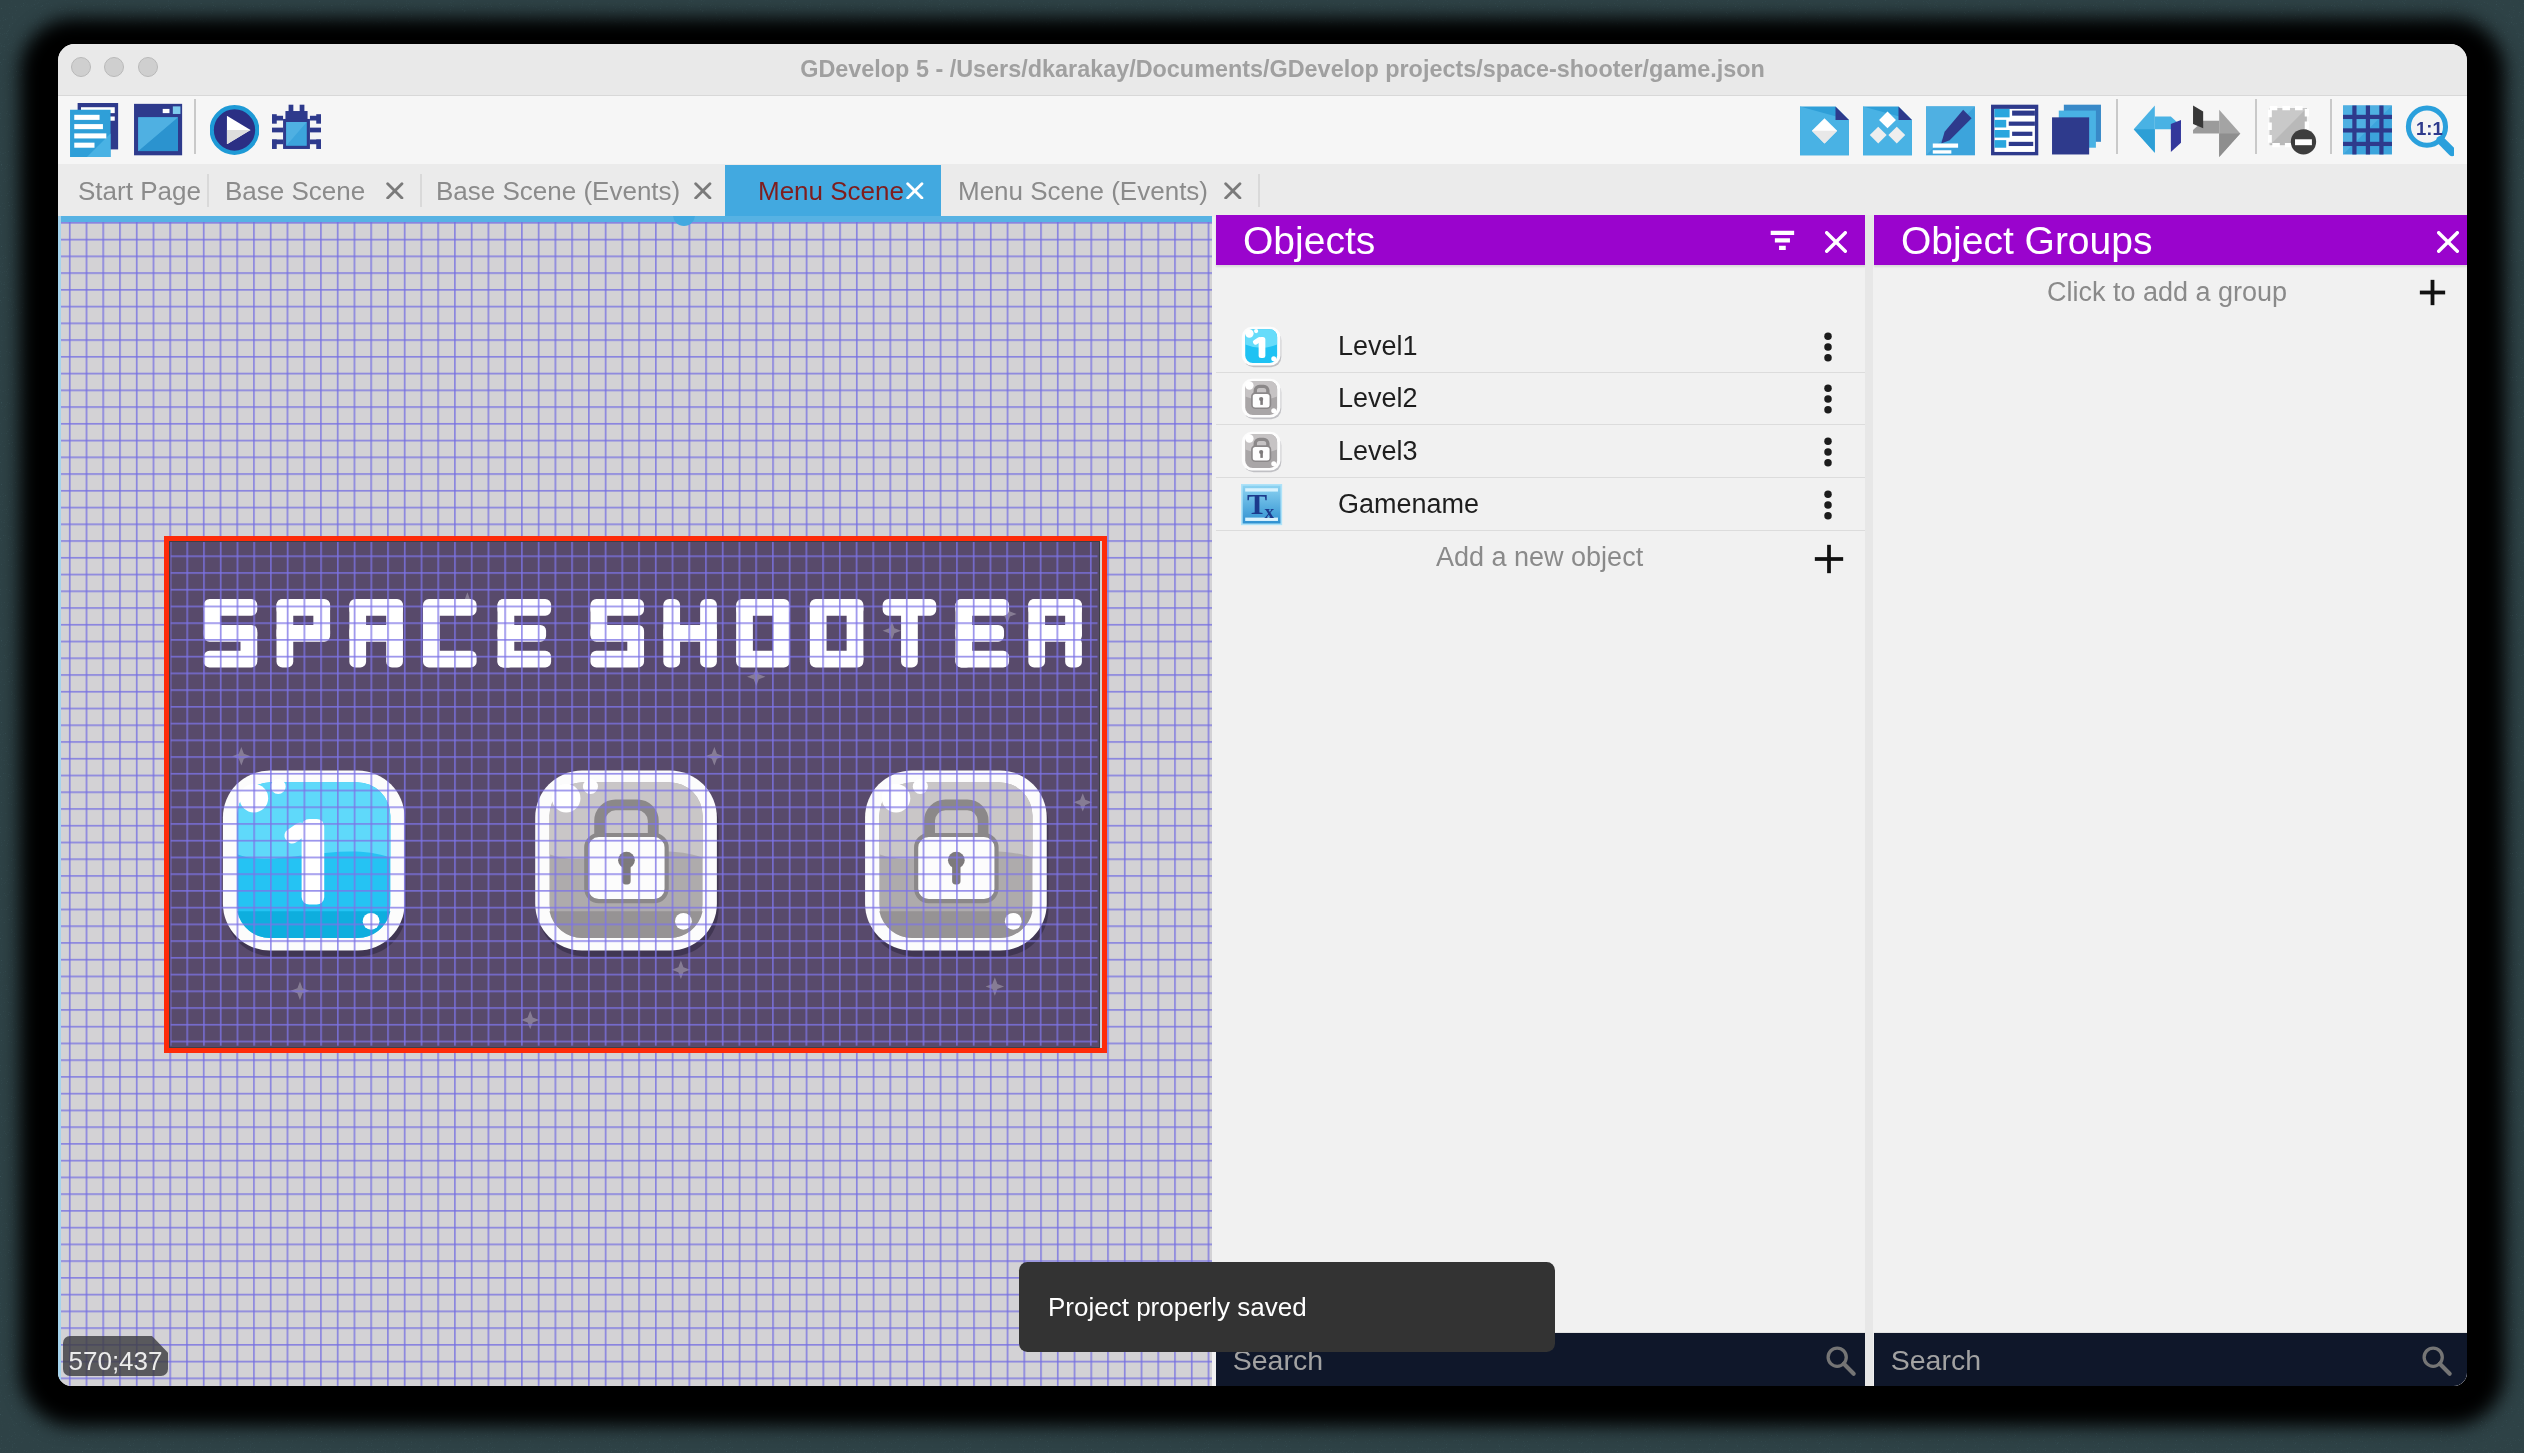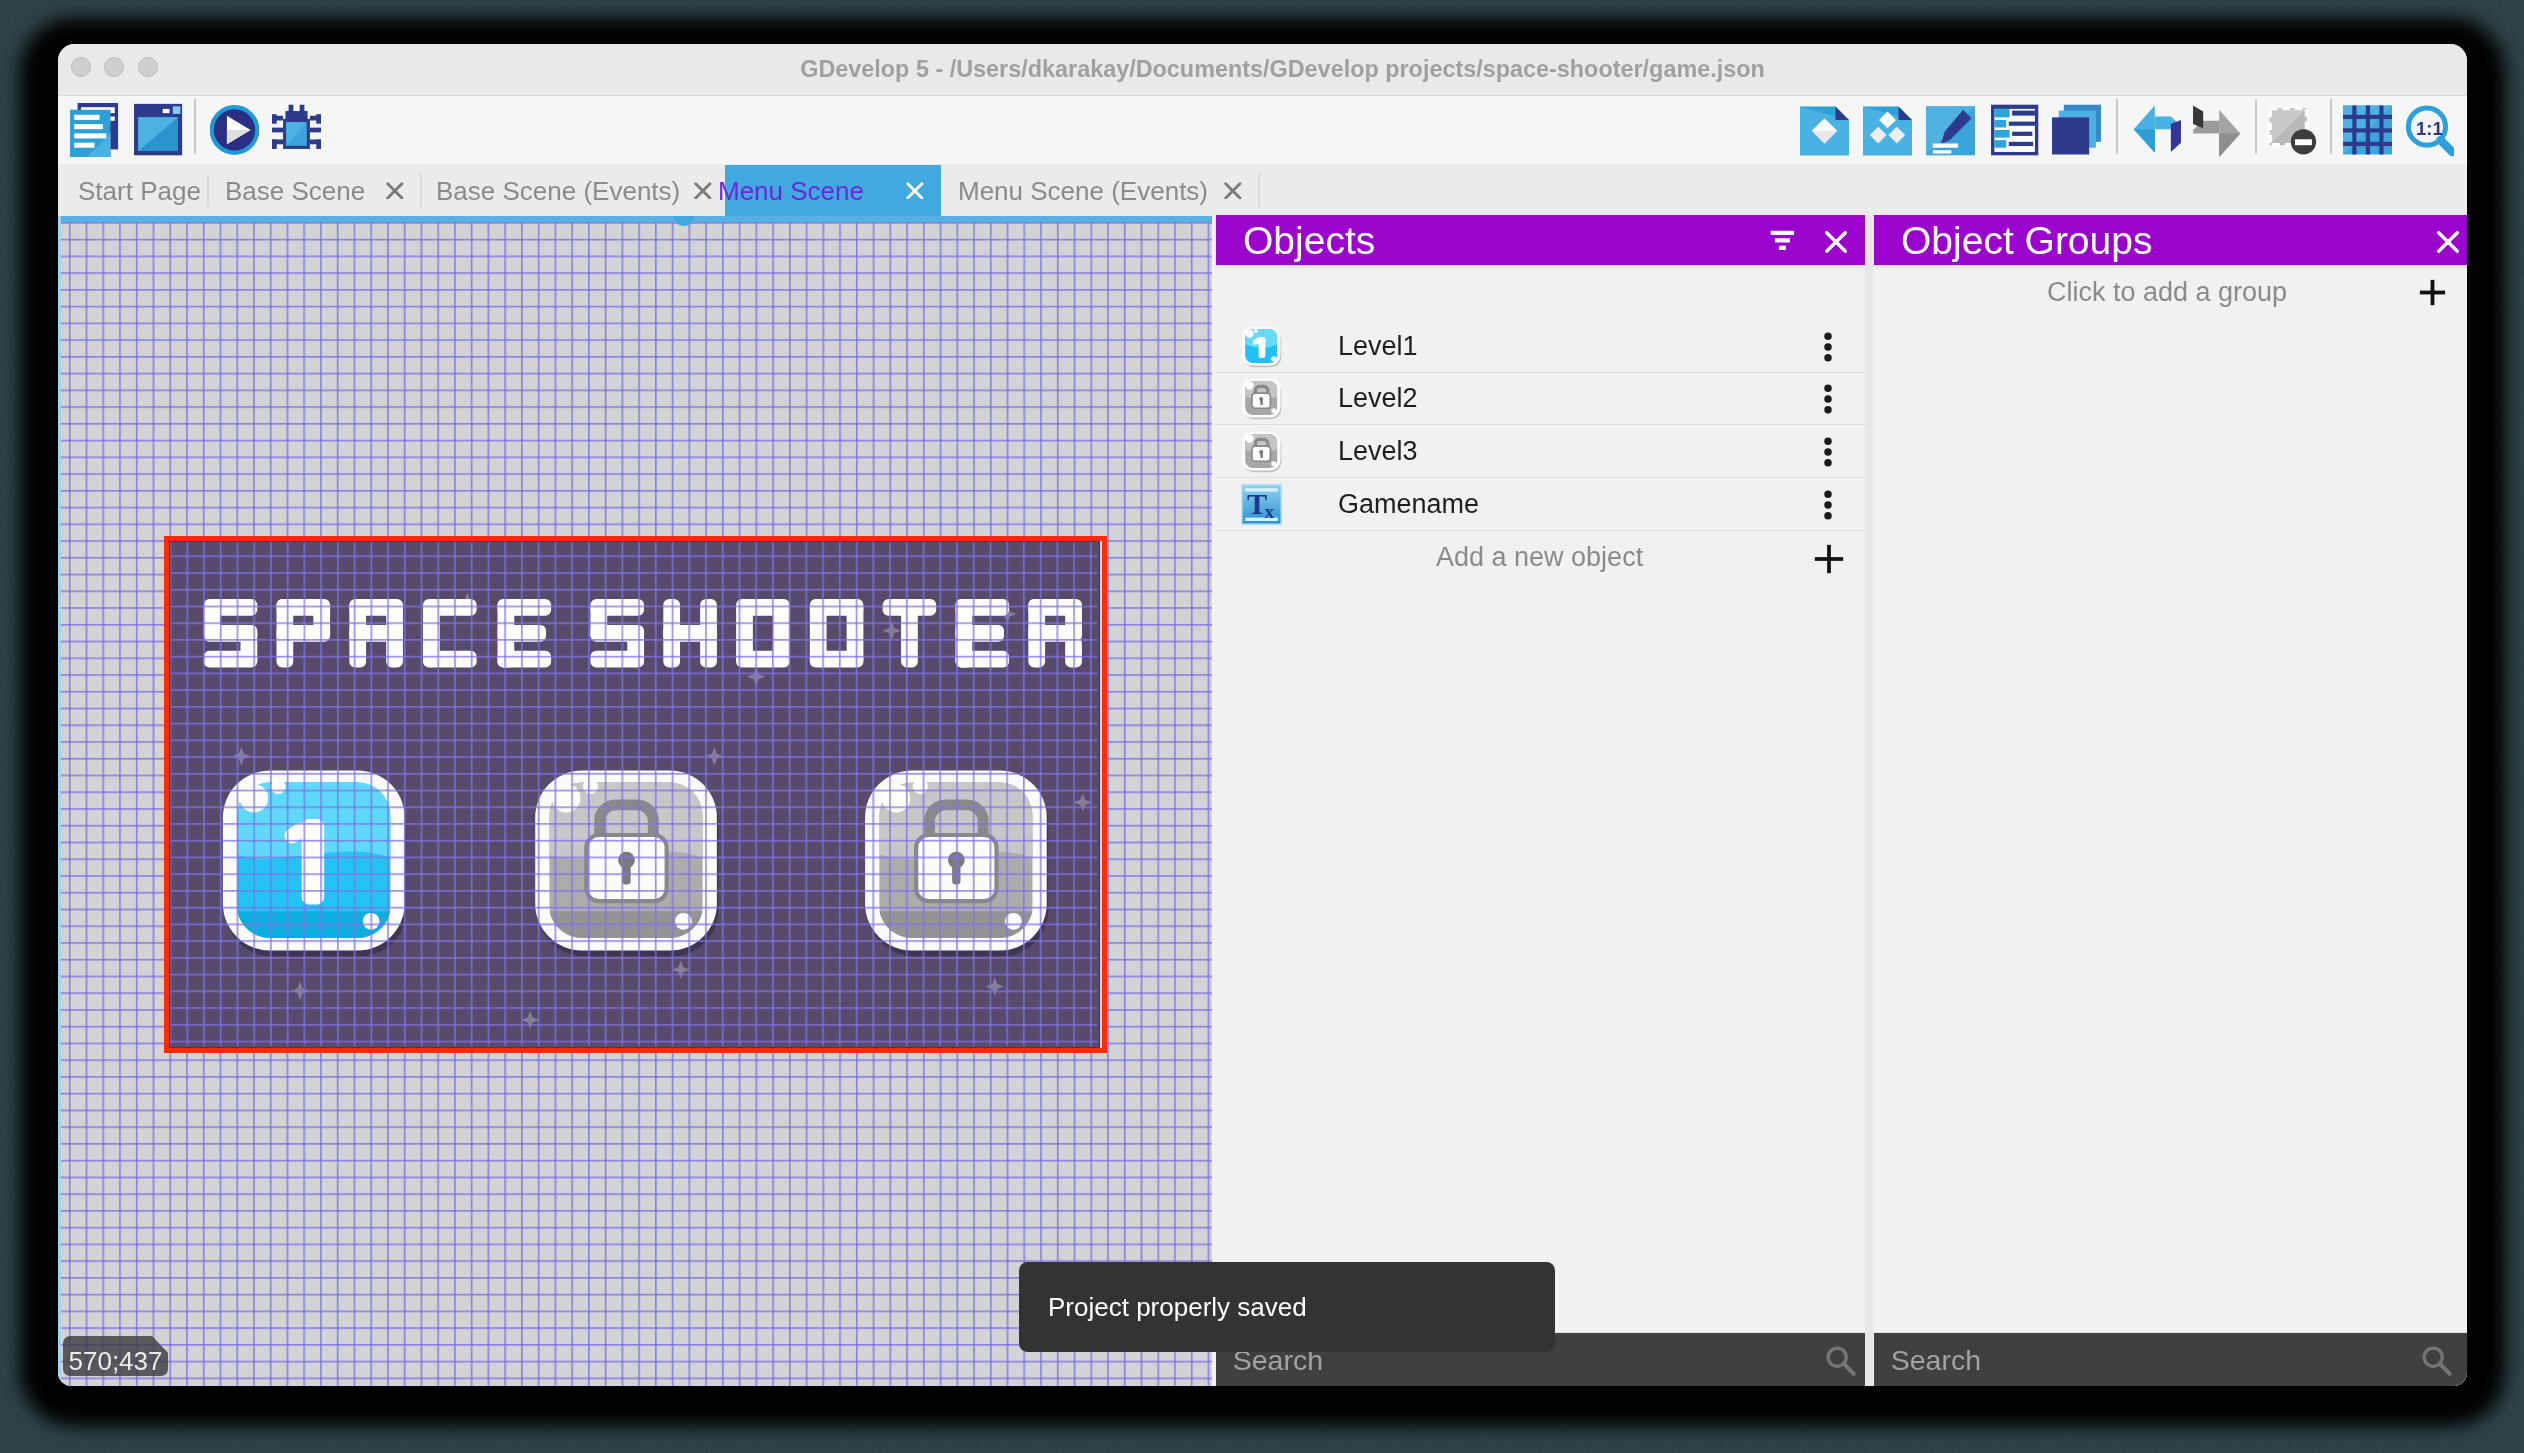--- a/index.html
+++ b/index.html
@@ -43,21 +43,21 @@
   .grppanel { position:absolute; left:1816px; top:171px; width:593px; height:1171px; background:#f1f1f1; }
   .gapstrip { position:absolute; left:1807px; top:171px; width:8.4px; height:1171px; background:#e7e7e7; }
   .phead { position:absolute; left:0; top:0; height:50px; background:#9a04cd; color:#fff; box-shadow:0 1.7px 1.7px rgba(0,0,0,0.10); }
   .phead .ptitle { position:absolute; left:27px; top:0; height:50px; line-height:51px; font-size:39px; color:#fff; }
   .row { position:absolute; left:0; width:650px; height:53px; border-bottom:1.7px solid #dcdcdc; }
   .rowlabel { position:absolute; left:122px; top:0; height:53px; line-height:53px; font-size:27px; color:#1e1e1e; }
   .rowicon { position:absolute; left:25px; top:5.9px; width:42px; height:42px; }
   .kebab { position:absolute; left:602px; top:5.9px; width:20px; height:42px; }
   .addrow { position:absolute; left:0; top:316px; width:650px; height:52px; }
   .graytext { color:#8a8a8a; font-size:27px; }
-  .searchbar { position:absolute; left:0; bottom:0; height:54px; background:#404040; border-top:0.8px solid #e2e2e2; }
+  .searchbar { position:absolute; left:0; bottom:0; height:54px; background:#0f172a; border-top:0.8px solid #e2e2e2; }
   .searchtext { position:absolute; left:16.7px; top:0; height:54px; line-height:55px; font-size:28.5px; color:#a2a2a2; }
 
   .toast { position:absolute; left:937px; top:1218px; width:536px; height:90px; background:#333333; border-radius:8.4px; color:#fff; font-size:26px; line-height:90px; padding-left:29px;margin-left:24px; }
 </style>
 </head>
 <body>
   <svg class="noise" viewBox="0 0 3016 1736" width="2525" height="1453">
     <filter id="nz">
       <feTurbulence type="fractalNoise" baseFrequency="0.9" numOctaves="2" stitchTiles="stitch"></feTurbulence>
       <feColorMatrix type="matrix" values="0 0 0 0 0  0 0 0 0 0  0 0 0 0 0  0.8 0.8 0.8 0 0"></feColorMatrix>
@@ -218,21 +218,21 @@
     </div>
 
     <div class="tabbar">
       <div class="seltab"></div>
       <div class="tabtext" style="left:20px;">Start Page</div>
       <div class="tabdiv" style="left:149px;"></div>
       <div class="tabdiv" style="left:362px;"></div>
       <div class="tabdiv" style="left:1200px;"></div>
       <div class="tabtext" style="left:167px;">Base Scene</div>
       <div class="tabtext" style="left:378px;">Base Scene (Events)</div>
-      <div class="tabtext" style="left:660px; color:#6d28d9;">Menu Scene</div>
+      <div class="tabtext" style="left:700px; color:#7f1d1d;">Menu Scene</div>
       <div class="tabtext" style="left:900px;">Menu Scene (Events)</div>
       <svg class="tabx" style="left:328px;" viewBox="0 0 21 21">
         <g stroke="#7a7a7a" stroke-width="3.4" stroke-linecap="round">
           <line x1="2" y1="2" x2="19" y2="19"></line>
           <line x1="19" y1="2" x2="2" y2="19"></line>
         </g>
       </svg>
       <svg class="tabx" style="left:636px;" viewBox="0 0 21 21">
         <g stroke="#7a7a7a" stroke-width="3.4" stroke-linecap="round">
           <line x1="2" y1="2" x2="19" y2="19"></line>

